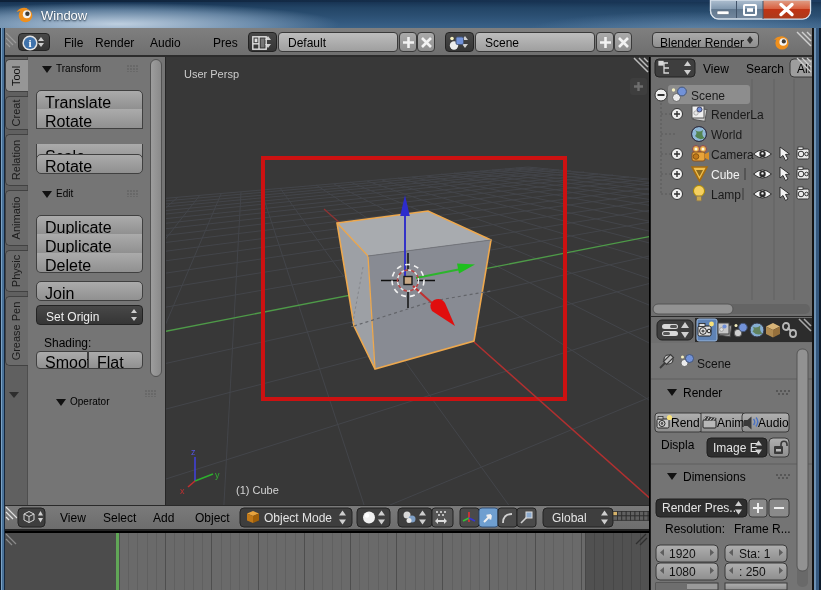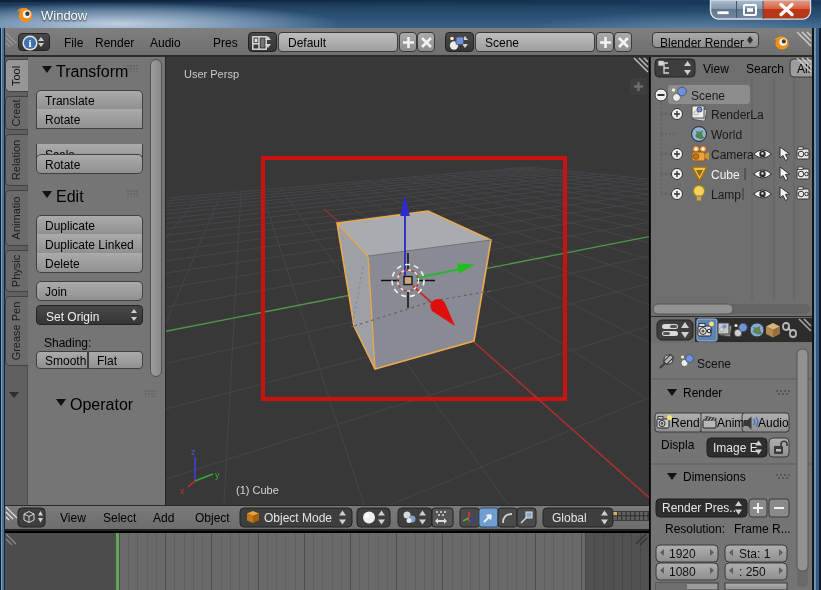--- a/index.html
+++ b/index.html
@@ -146,25 +146,25 @@
     <span class="txt" style="position:absolute;left:7px;top:4px">Blender Render</span>
     <div class="updn dk"></div>
   </div>
 <div class="abs" id="logo2" style="left:772px;top:35px;width:18px;height:16px"></div>
 
 <div class="abs" id="tshelf" style="left:5px;top:57px;width:161px;height:448px;background:#757575;border-right:1px solid #262626"></div>
 <div class="abs" id="tabs" style="left:5px;top:57px;width:23px;height:448px;background:#606060;border-right:1px solid #4e4e4e"></div>
 <style>
 .vtab{position:absolute;left:5px;width:23px;background:#6b6b6b;border:1px solid #424242;border-right:none;border-radius:5px 0 0 5px;overflow:hidden}
 .vtab span{position:absolute;left:4px;top:50%;transform:rotate(-90deg) translateX(-50%);transform-origin:0 0;color:#1c1c1c;font-size:11px;white-space:nowrap}
-.phead{position:absolute;color:#000;font-size:16px}
+.phead{position:absolute;color:#000;font-size:10px}
 .phead:before{content:"";position:absolute;left:-14px;top:3px;border-left:5px solid transparent;border-right:5px solid transparent;border-top:7px solid #111}
 .pdots{position:absolute;width:12px;height:7px;background:
 radial-gradient(circle 1px at 1px 1px,#4a4a4a 70%,transparent 71%) 0 0/3px 3px repeat}
-.tbtn{position:absolute;left:36px;width:107px;background:linear-gradient(180deg,#ababab,#909090);border:1px solid #404040;color:#000;font-size:12px}
+.tbtn{position:absolute;left:36px;width:107px;background:linear-gradient(180deg,#ababab,#909090);border:1px solid #404040;color:#000;font-size:16px}
 .tbtn span{position:absolute;left:8px;top:50%;margin-top:-6px}
 .scb{position:absolute;background:linear-gradient(90deg,#9d9d9d,#8a8a8a);border:1px solid #525252;border-radius:6px}
 </style>
 <div class="vtab" style="top:59px;height:33px;background:#969696">
     <span style="color:#111">Tool</span>
   </div>
 <div class="vtab" style="top:96px;height:34px">
     <span>Creat</span>
   </div>
 <div class="vtab" style="top:134px;height:52px">

